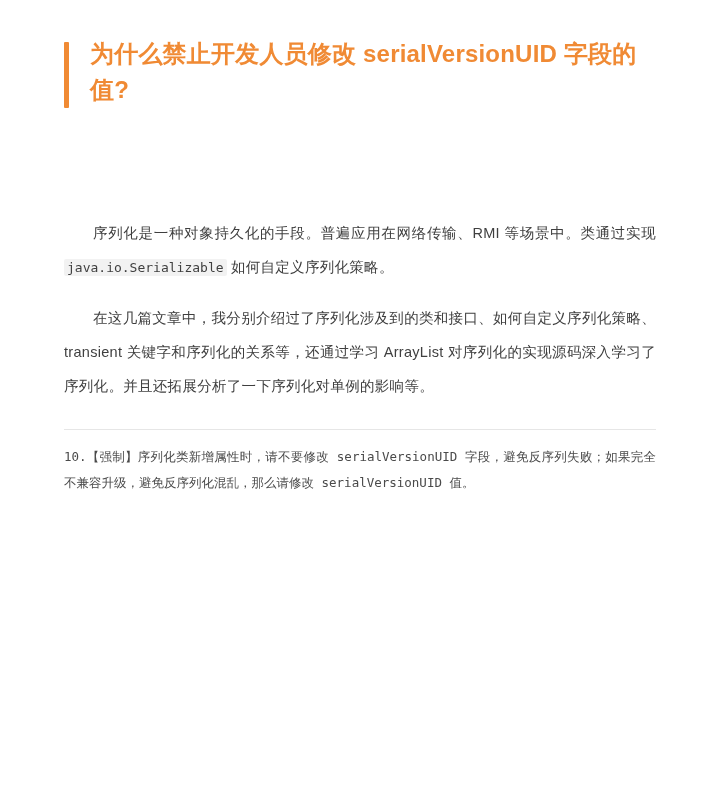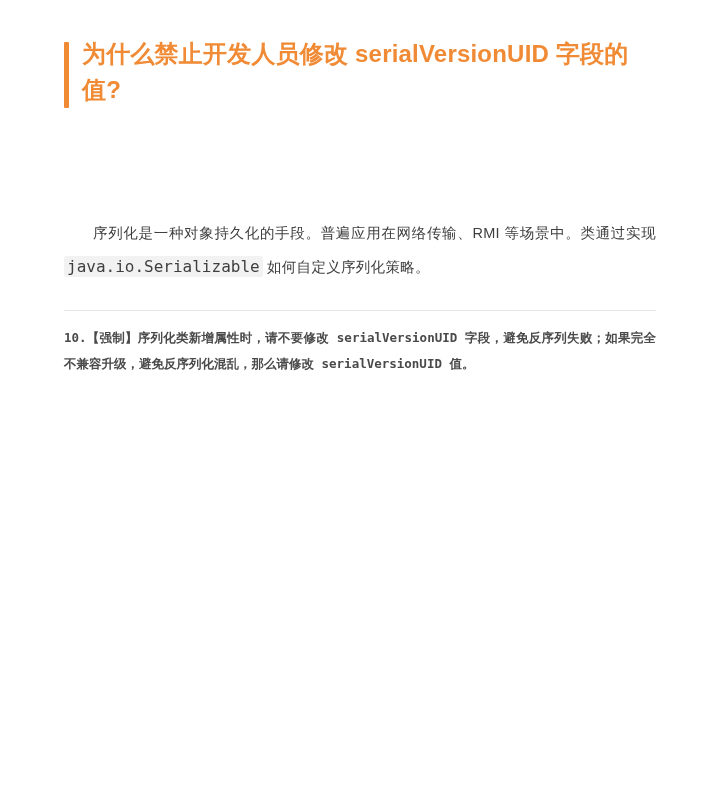--- a/index.html
+++ b/index.html
@@ -36,62 +36,61 @@
     height: 66px;
     background: #f08a34;
     border-radius: 1px;
   }
   .title-text {
     font-size: 24px;
     line-height: 36px;
     font-weight: bold;
     color: #f08a34;
     letter-spacing: 0.2px;
-    margin: 0;
+    margin: 8px;
   }
   
   .body-block {
     margin-top: 108px;
   }
   p.para {
     font-size: 14.5px;
     line-height: 34px;
     color: #3f3f3f;
     margin: 0 0 16px 0;
     text-indent: 2em;
     text-align: justify;
     letter-spacing: 0.3px;
   }
   p.para.links {
     text-indent: 2em;
   }
   code.mono {
     font-family: "DejaVu Sans Mono", "Liberation Mono", monospace;
-    font-size: 16px;
+    font-size: 13px;
     background: #f2f2f2;
     color: #3f3f3f;
     padding: 1px 3px;
     border-radius: 2px;
     letter-spacing: 0;
   }
   a.inline-link {
     color: #f08a34;
     text-decoration: underline;
     text-underline-offset: 3px;
   }
   .sep {
     color: #3f3f3f;
     text-decoration: none;
   }
   
   .rule-block {
     margin-top: 26px;
     border-top: 1px solid #e6e6e6;
     padding-top: 14px;
-    font-weight: bold;
   }
   .rule-line {
     font-family: "DejaVu Sans Mono", "Liberation Mono", monospace;
     font-size: 12.5px;
     line-height: 26px;
     color: #4a4a4a;
     margin: 0;
     text-align: justify;
   }
   .rule-note {
@@ -116,20 +115,23 @@
   </div>
 
   <div class="body-block">
 
     <p class="para">
       <span>序列化是一种对象持久化的手段。普遍应用在网络传输、RMI 等场景中。类通过实现 </span><code class="mono">java.io.Serializable</code><span> 如何自定义序列化策略。</span>
     </p>
 
 
 
+    <p class="para">
+      <span>在这几篇文章中，我分别介绍过了序列化涉及到的类和接口、如何自定义序列化策略、transient 关键字和序列化的关系等，还通过学习 ArrayList 对序列化的实现源码深入学习了序列化。并且还拓展分析了一下序列化对单例的影响等。</span>
+    </p>
 
 
   </div>
 
   <div class="rule-block">
     <p class="rule-line">
       <span class="rule-index">10.</span><span>【强制】</span><span>序列化类新增属性时，请不要修改 serialVersionUID 字段，避免反序列失败；如果完全不兼容升级，避免反序列化混乱，那么请修改 serialVersionUID 值。</span>
     </p>
   </div>
 

